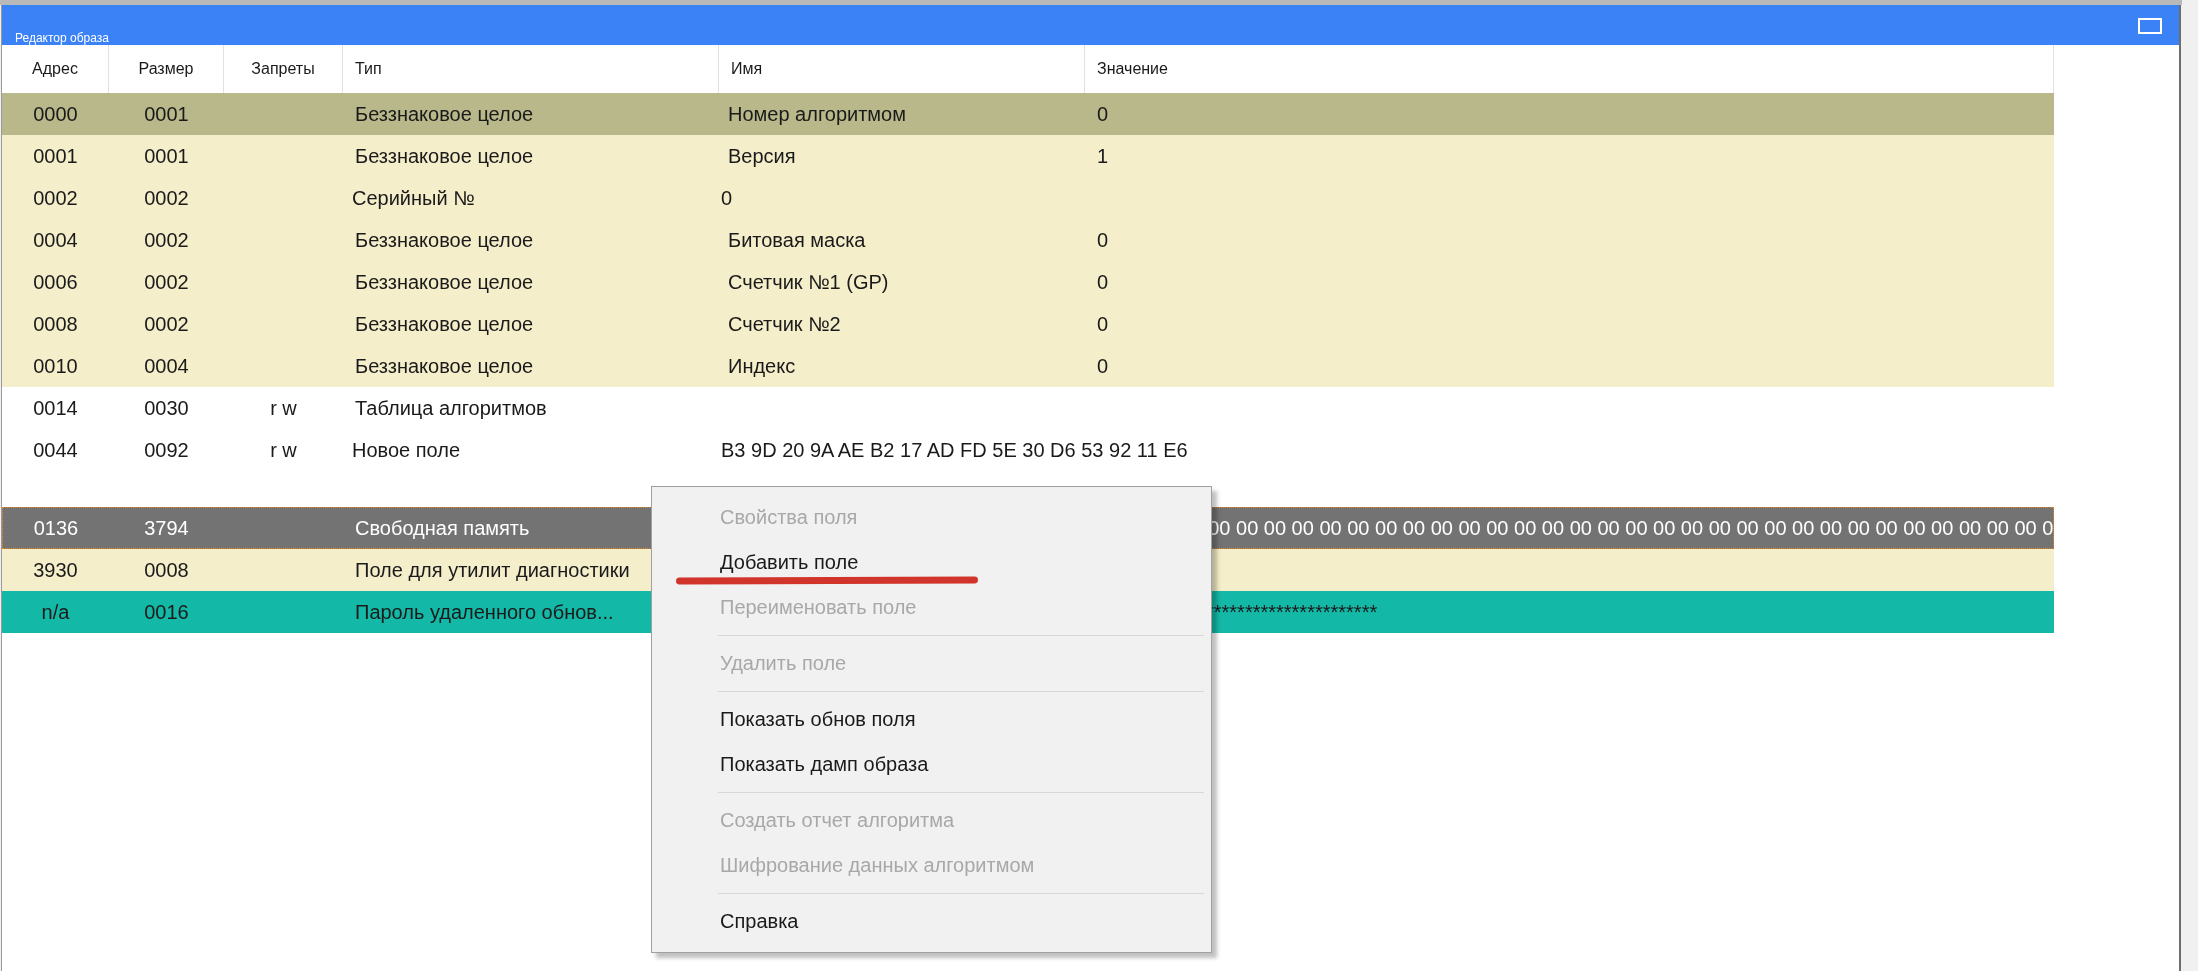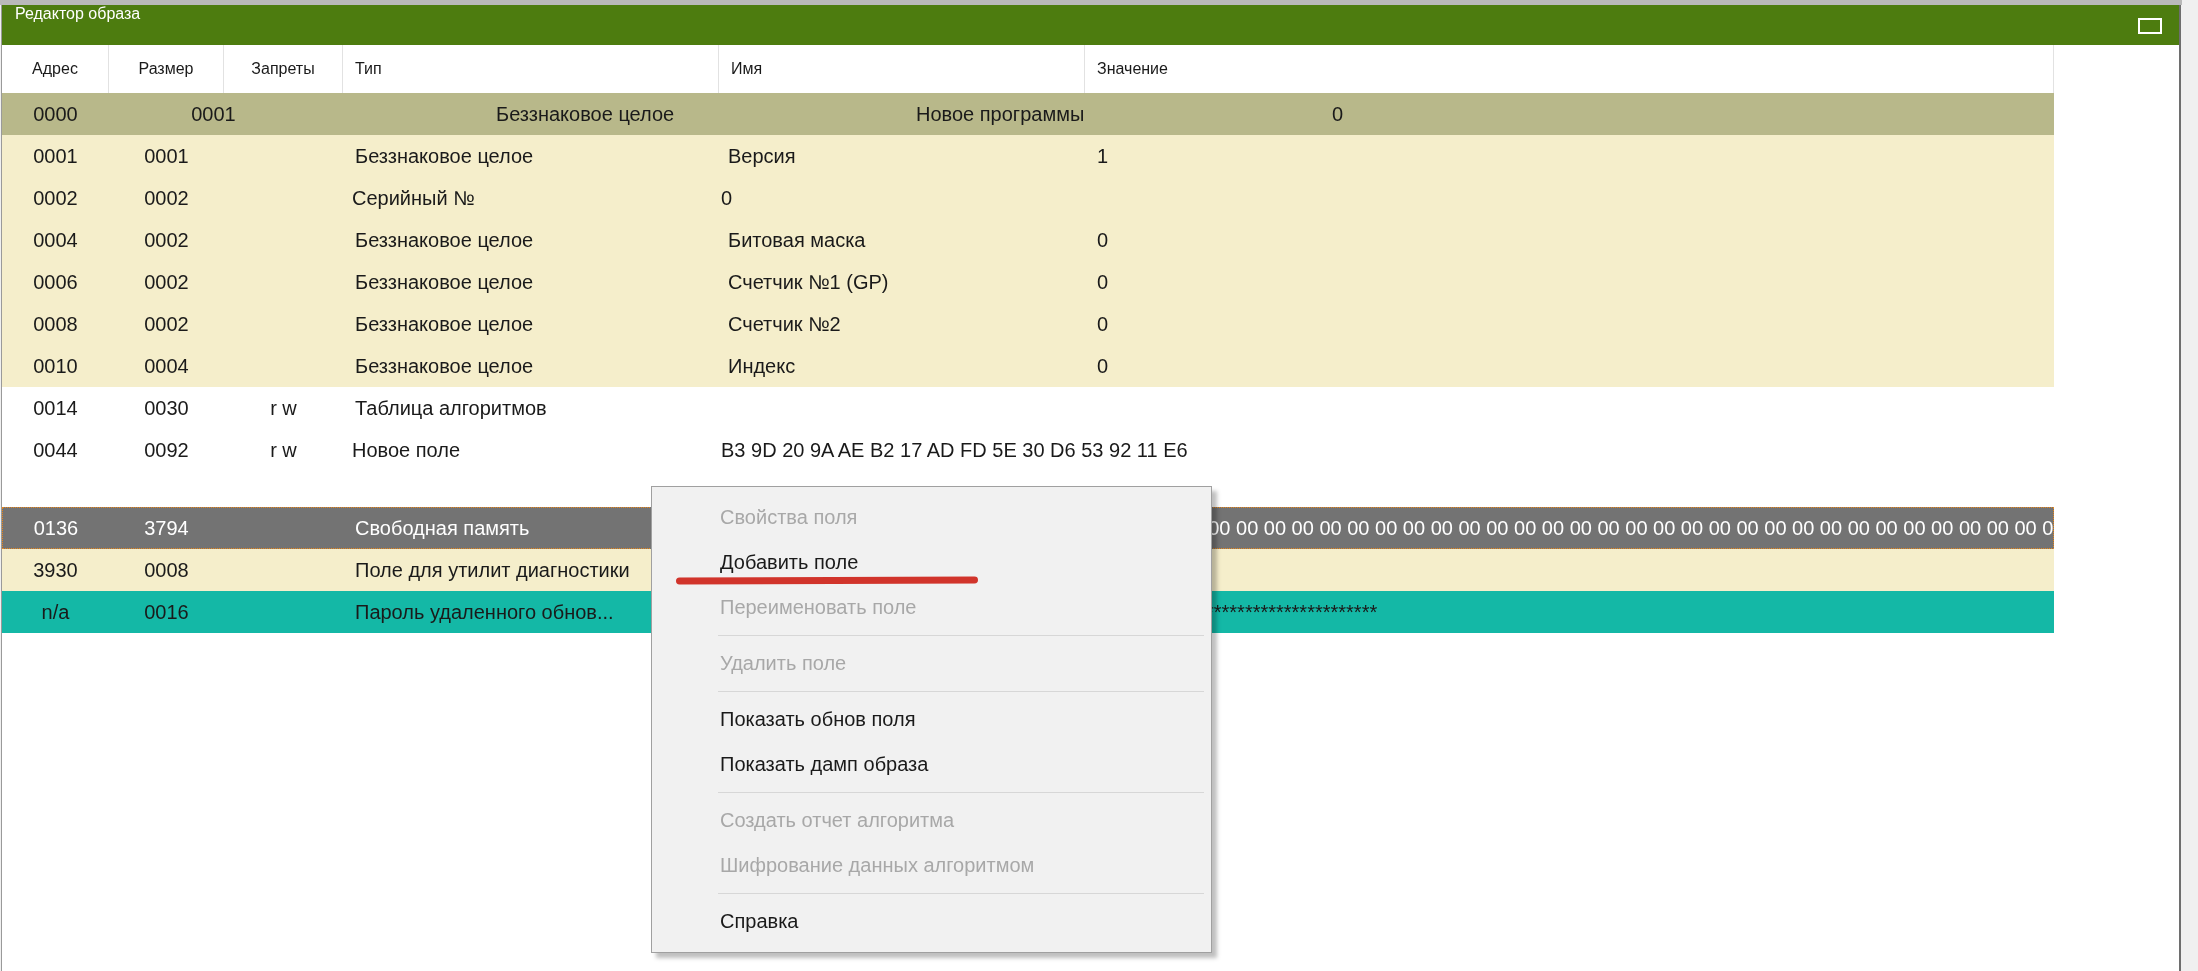--- a/index.html
+++ b/index.html
@@ -12,22 +12,22 @@
   
   .top-strip{position:absolute;left:0;top:0;width:2182px;height:5px;background:#b9b9b9;}
 
   
   .window{
     position:absolute;left:1px;top:5px;width:2180px;height:966px;
     background:#ffffff;border-left:1px solid #9a9a9a;border-right:2px solid #6e6e6e;
     box-sizing:border-box;overflow:hidden;
   }
   .titlebar{
-    position:absolute;left:0;top:0;right:0;height:40px;background:#4d7c0f;
-    display:flex;align-items:flex-start;color:#ffffff;font-size:16px;
+    position:absolute;left:0;top:0;right:0;height:40px;background:#3b82f6;
+    display:flex;align-items:flex-end;color:#ffffff;font-size:12px;
   }
   .titlebar .title{margin-left:13px;}
   .win-btn{
     position:absolute;right:16px;top:13px;width:26px;height:16px;
     display:flex;align-items:center;justify-content:center;cursor:default;
   }
   .win-btn .glyph{width:20px;height:12px;border:2px solid #ffffff;}
 
   
   .lv-header{
@@ -37,21 +37,21 @@
   .hcell{display:flex;align-items:center;box-sizing:border-box;border-right:1px solid #e2e2e2;height:100%;}
   .hcell.center{justify-content:center;}
   .hcell.left{padding-left:12px;}
 
   
   .rows{position:absolute;left:0;top:88px;width:2052px;}
   .row{
     position:relative;width:2052px;height:42px;display:flex;font-size:20px;color:#1a1a1a;
     box-sizing:border-box;
   }
-  .row.olive{background:#b8b88a;gap:47px;}
+  .row.olive{background:#b8b88a;}
   .row.cream{background:#f5eecb;}
   .row.white{background:#ffffff;}
   .row.gray{background:#14b8a6;}
   .row.selected{background:#737373;color:#ffffff;border:1px dotted #e8861c;margin-top:36px;}
   .cell{display:flex;align-items:center;box-sizing:border-box;overflow:hidden;white-space:nowrap;height:100%;flex:none;}
   .c-addr{width:107px;justify-content:center;}
   .c-size{width:115px;justify-content:center;}
   .c-perm{width:119px;justify-content:center;}
   .c-type{width:376px;padding-left:12px;}
   .c-name{width:366px;padding-left:9px;}
@@ -110,21 +110,21 @@
         <span>Значение</span>
       </div>
     </div>
 
   <div class="rows" id="rows">
       <div class="row olive">
     <div class="cell c-addr">0000</div>
     <div class="cell c-size">0001</div>
     <div class="cell c-perm"></div>
     <div class="cell c-type">Беззнаковое целое</div>
-    <div class="cell c-name">Новое программы</div>
+    <div class="cell c-name">Номер алгоритмом</div>
     <div class="cell c-value">0</div>
   </div>
       <div class="row cream">
     <div class="cell c-addr">0001</div>
     <div class="cell c-size">0001</div>
     <div class="cell c-perm"></div>
     <div class="cell c-type">Беззнаковое целое</div>
     <div class="cell c-name">Версия</div>
     <div class="cell c-value">1</div>
   </div>

